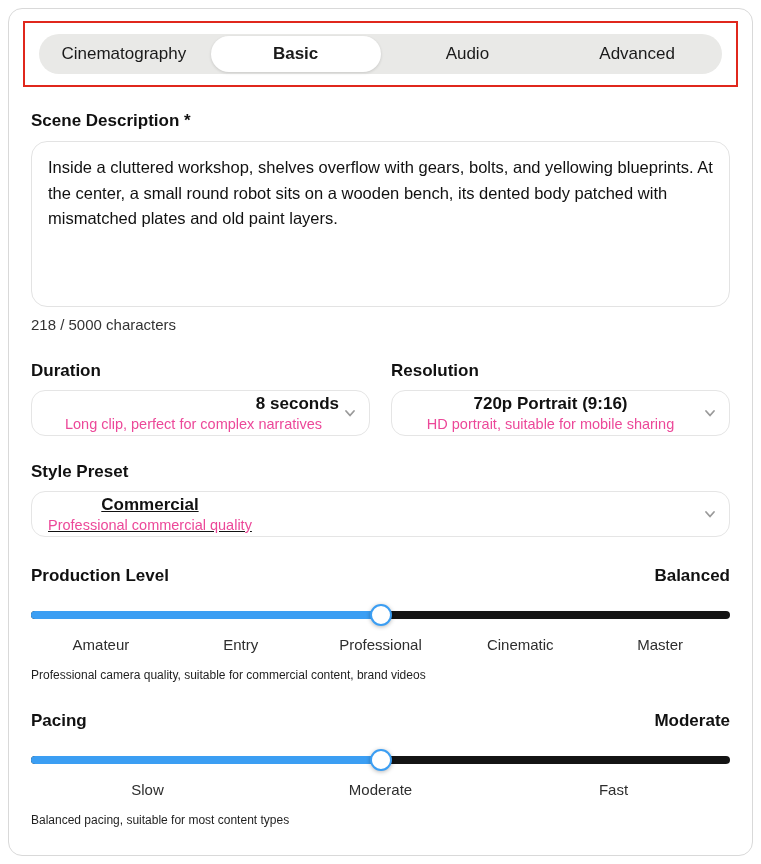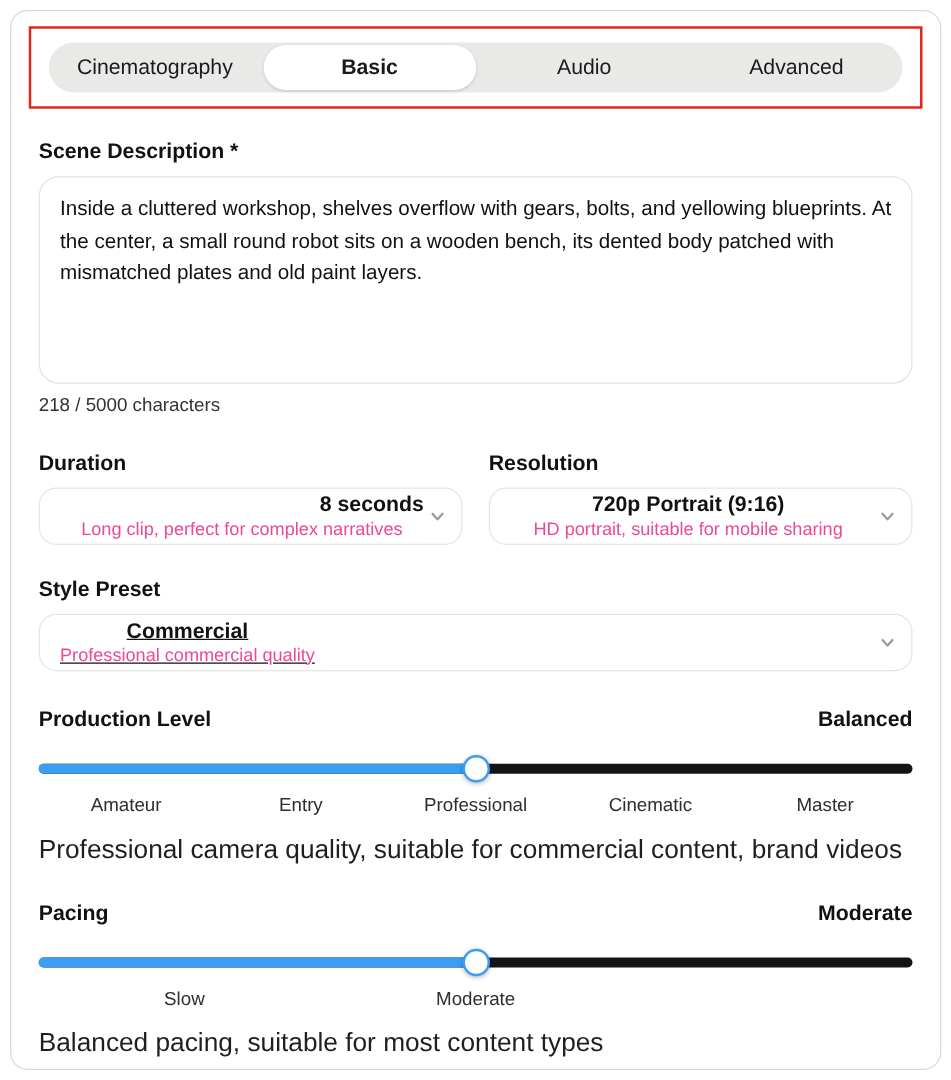--- a/index.html
+++ b/index.html
@@ -184,21 +184,21 @@
     display:grid;
     margin-top:13px;
     font-size:15px;
     color:#2e2e2e;
   }
   .tick-row.five { grid-template-columns:repeat(5,1fr); }
   .tick-row.three { grid-template-columns:repeat(3,1fr); }
   .tick-row span { text-align:center; }
   .slider-desc {
     margin-top:15px;
-    font-size:21px;
+    font-size:12px;
     color:#1f1f1f;
   }
 </style>
 </head>
 <body>
 
 <div class="page">
   <div class="card">
 
     <div class="tabbar-wrap">
@@ -281,17 +281,18 @@
     </div>
     <div class="slider" style="--pct: 50%;">
       <div class="slider-track">
         <div class="slider-fill"></div>
         <div class="slider-thumb"></div>
       </div>
     </div>
     <div class="tick-row three">
       <span>Slow</span>
       <span>Moderate</span>
+      <span>Fast</span>
     </div>
     <div class="slider-desc">Balanced pacing, suitable for most content types</div>
 
   </div>
 </div>
 
 </body></html>

